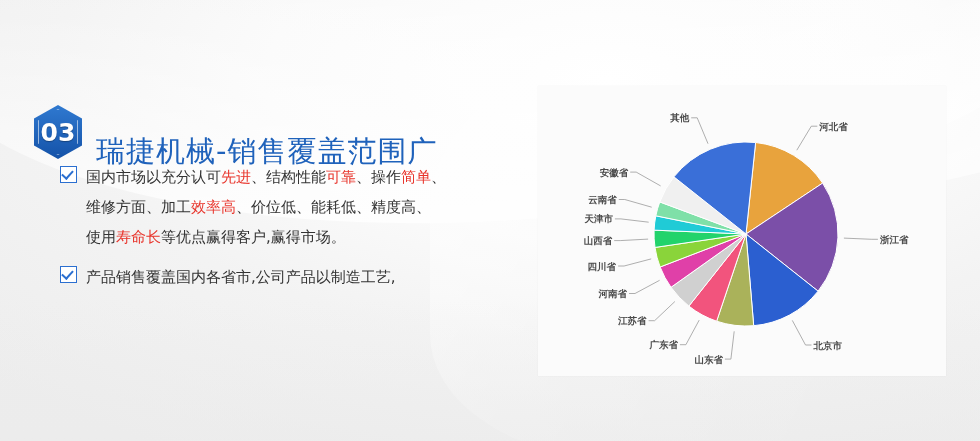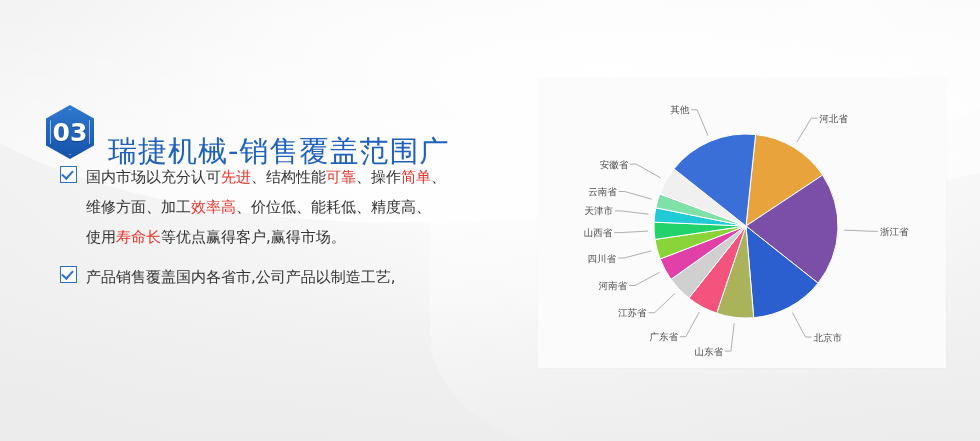--- a/index.html
+++ b/index.html
@@ -34,21 +34,21 @@
     border-radius:55% 60% 0 0;
     background:linear-gradient(0deg,rgba(235,235,235,.9) 0%,rgba(255,255,255,0) 80%);
   }
   .sw4{
     left:430px;top:40px;width:640px;height:420px;
     background:linear-gradient(120deg,rgba(255,255,255,.55),rgba(255,255,255,0) 70%);
     border-radius:40% 0 0 30%;
   }
 
   
-  .heading{position:absolute;left:46px;top:92px;display:flex;align-items:center;}
+  .heading{position:absolute;left:34px;top:92px;display:flex;align-items:center;}
   .hexnum{
     position:relative;width:48px;height:54px;
     display:flex;align-items:center;justify-content:center;
     color:#fff;font-weight:bold;font-size:25px;letter-spacing:0px;
     background:#1a5fb4;
     clip-path:polygon(50% 0%,100% 25%,100% 75%,50% 100%,0% 75%,0% 25%);
     background:linear-gradient(180deg,#2f79d0 0%,#1452a8 100%);
     text-shadow:0 1px 1px rgba(0,0,0,.3);
   }
   .hexnum::after{
@@ -74,23 +74,24 @@
   .chk::after{
     content:"";position:absolute;left:3px;top:1px;width:5px;height:9px;
     border:solid #2b6fd0;border-width:0 2px 2px 0;transform:rotate(42deg);
   }
   .btext{font-size:15px;line-height:30px;color:#333;}
   .btext .hl{color:#e8332a;}
   .btext .ln{display:block;}
 
   
   .card{
-    position:absolute;left:538px;top:78px;width:408px;height:290px;
+    position:absolute;left:538px;top:86px;width:408px;height:290px;
     background:#fbfbfb;
     box-shadow:0 0 1px rgba(0,0,0,.08);
+    font-weight:bold;
   }
   .chartwrap{position:absolute;left:0;top:0;width:408px;height:290px;}
   svg{display:block;}
   .lbl{font-size:9.5px;fill:#4a4a4a;font-family:"DejaVu Sans","Liberation Sans",sans-serif;}
   .leader{stroke:#9a9a9a;stroke-width:.8;fill:none;}
 </style>
 </head>
 <body>
 
 <div id="page">

